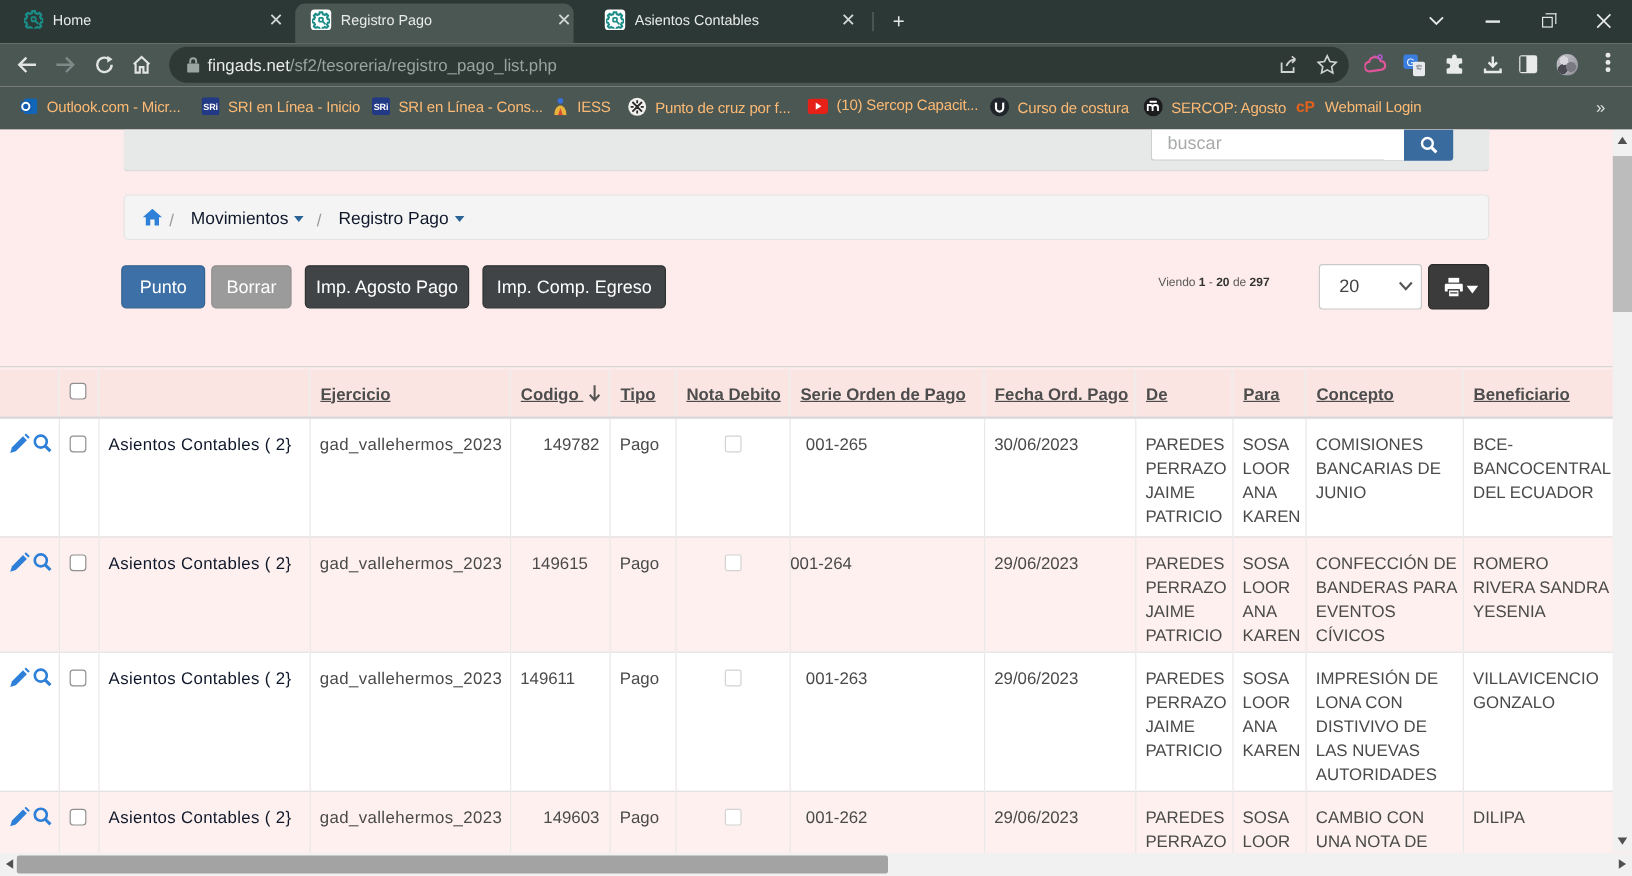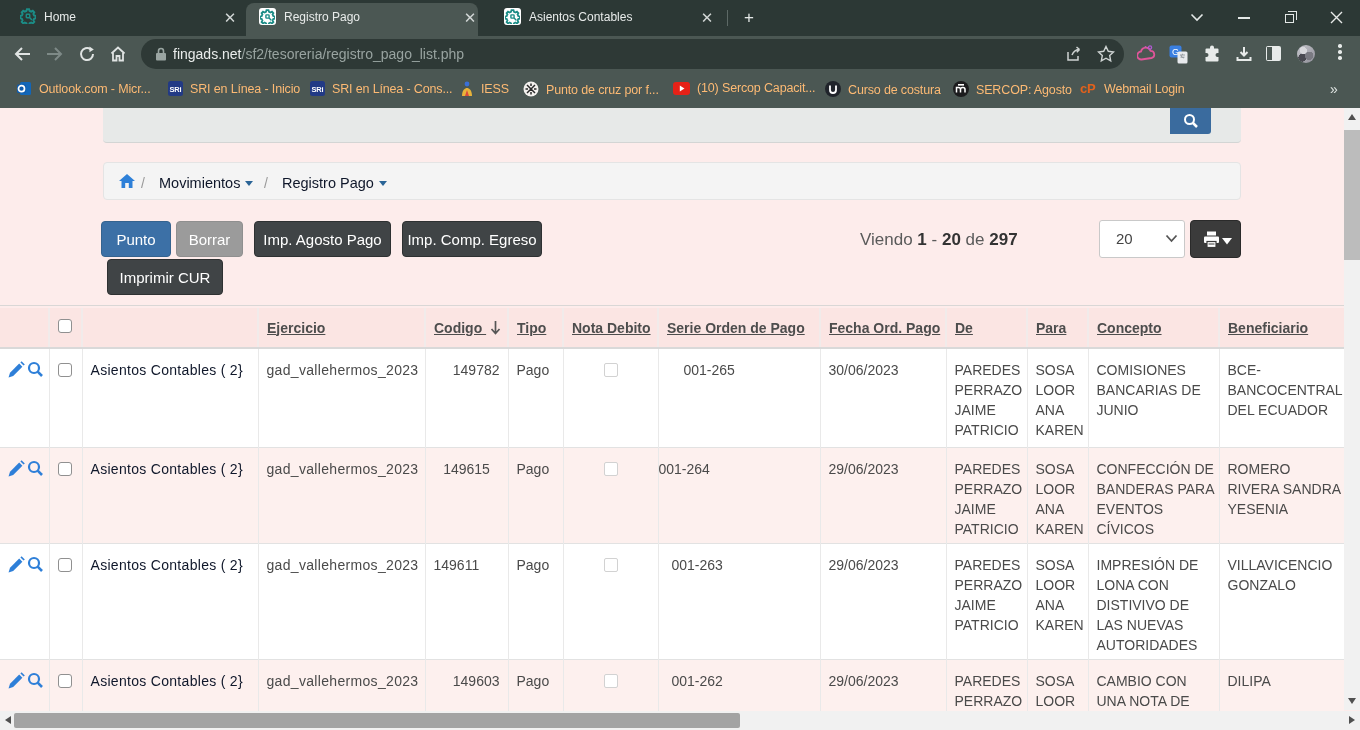--- a/index.html
+++ b/index.html
@@ -27,23 +27,23 @@
 #crumbbar{position:absolute;left:103px;top:54px;width:1138px;height:38px;background:#f4f4f4;border:1px solid #e4e4e4;border-radius:4px}
 .bluelink{color:#0f172a;text-decoration:none}
 #grid a.bluelink{letter-spacing:0.3px}
 .gad{letter-spacing:0.32px}
 td.concep{padding-right:2px}
 .btn{position:absolute;height:36px;border-radius:4px;color:#fff;font-size:15px;text-align:center;border:1px solid transparent}
 .btn span{display:inline-block;margin-top:9px}
 #btnNuevo{left:101px;top:113px;width:70px;background:#3c70a6;border-color:#35638f}
 #btnBorrar{left:176px;top:113px;width:67px;background:#9b9b9b;border-color:#8f8f8f}
 #btnImpOrden{left:254px;top:113px;width:137px;background:#404446;border-color:#2e3132}
-#btnImpComp{left:402px;top:113px;width:140px;background:#404446;border-color:#2e3132}
+#btnImpComp{left:402px;top:113px;width:153px;background:#404446;border-color:#2e3132}
 #btnImprimirCUR{left:107px;top:151px;width:116px;background:#404446;border-color:#2e3132}
-#viendo{position:absolute;left:860px;top:122px;width:234px;text-align:left;font-size:17px;color:#5a5a5a}
+#viendo{position:absolute;left:824px;top:122px;width:234px;text-align:right;font-size:10px;color:#5a5a5a}
 #viendo b{color:#333}
 #pagesel{position:absolute;left:1099px;top:112px;width:86px;height:38px;background:#fff;border:1px solid #c9c9c9;border-radius:3px;font-size:15px;color:#444;line-height:36px;padding-left:16px}
 #printbtn{position:absolute;left:1190px;top:112px;width:51px;height:38px;background:#3b3b3b;border-radius:4px;border:1px solid #2a2a2a}
 
 table{border-collapse:collapse;table-layout:fixed;position:absolute;left:0;top:200px;width:1370px;font-size:14px;color:#4a4a4a}
 th{background:#fbe5e3;color:#4d4d4d;font-weight:bold;text-align:left;height:40px;border-right:2px solid #f1ebea;border-bottom:2px solid #d9d9d9;padding:0 0 0 8px;white-space:nowrap}
 th u{text-decoration:underline}
 td{vertical-align:top;border-right:1px solid #e9e9e9;border-top:1px solid #e2e2e2;padding:11px 8px 4px 8px;line-height:20px}
 tr.odd td{background:#fff}
 tr.even td{background:#fdf0ee}
@@ -211,40 +211,40 @@
       </svg>SERCOP: Agosto</div>
   <div class="bmitem" style="left:1080px">
     <svg class="bmico" width="17" height="15" viewBox="0 0 17 15">
         <text x="0" y="12" font-size="13" font-weight="bold" fill="#e2611c" font-family="Liberation Sans">cP</text>
       </svg>Webmail Login</div>
   <div class="bmitem" style="left:1330px;font-size:14px;color:#dfe4e2">»</div>
 </div>
 
 <div id="page">
   <div id="toppanel"></div>
+  <div id="searchbox">buscar</div>
   <div id="searchbtn">
     <svg style="position:absolute;left:13px;top:5px" width="16" height="16" viewBox="0 0 16 16">
         <circle cx="6.5" cy="6.5" r="4.5" stroke="#fff" stroke-width="2" fill="none"></circle>
         <line x1="10" y1="10" x2="14" y2="14" stroke="#fff" stroke-width="2.5"></line>
       </svg>
   </div>
   <div id="crumbbar">
     <svg style="position:absolute;left:15px;top:11px" width="16" height="15" viewBox="0 0 16 15">
         <path d="M8 0 L16 7 H13.5 V14 H9.8 V9 H6.2 V14 H2.5 V7 H0 Z" fill="#2e80d8"></path>
       </svg>
     <div style="position:absolute;left:37px;top:12px;font-size:14px;color:#9a9a9a">/</div>
     <div class="bluelink" style="position:absolute;left:55px;top:12px;font-size:14.5px">Movimientos<span style="display:inline-block;width:0;height:0;border-left:4.5px solid transparent;border-right:4.5px solid transparent;border-top:5px solid #2a6496;margin-left:5px;vertical-align:2px"></span></div>
     <div style="position:absolute;left:160px;top:12px;font-size:14px;color:#9a9a9a">/</div>
     <div class="bluelink" style="position:absolute;left:178px;top:12px;font-size:14.5px">Registro Pago<span style="display:inline-block;width:0;height:0;border-left:4.5px solid transparent;border-right:4.5px solid transparent;border-top:5px solid #2a6496;margin-left:5px;vertical-align:2px"></span></div>
   </div>
   <div class="btn" id="btnNuevo"><span>Punto</span></div>
   <div class="btn" id="btnBorrar"><span>Borrar</span></div>
   <div class="btn" id="btnImpOrden"><span>Imp. Agosto Pago</span></div>
   <div class="btn" id="btnImpComp"><span>Imp. Comp. Egreso</span></div>
-  <div class="btn" id="btnImprimirCUR"><span>Imprimir CUR</span></div>
   <div id="viendo">Viendo <b>1</b> - <b>20</b> de <b>297</b></div>
   <div id="pagesel">20<svg style="position:absolute;right:6px;top:13px" width="13" height="9" viewBox="0 0 13 9">
         <path d="M1.5 1.5 L6.5 7 L11.5 1.5" stroke="#555" stroke-width="1.8" fill="none"></path>
       </svg></div>
   <div id="printbtn">
     <svg style="position:absolute;left:12px;top:10px" width="17" height="17" viewBox="0 0 17 17">
       <rect x="4" y="0.5" width="9" height="4" fill="#fff"></rect>
       <rect x="1" y="5.5" width="15" height="6.5" rx="1" fill="#fff"></rect>
       <rect x="4" y="10.5" width="9" height="6" fill="#fff" stroke="#3b3b3b" stroke-width="1.2"></rect>
       <line x1="5.5" y1="13" x2="11.5" y2="13" stroke="#3b3b3b" stroke-width="1"></line>
@@ -294,21 +294,21 @@
               <path d="M12.4 1.4 L13.6 0.2 L16.8 3.4 L15.6 4.6 Z" fill="#2e7fd8"></path>
               <circle cx="26" cy="7" r="5" stroke="#2e7fd8" stroke-width="2.2" fill="none"></circle>
               <line x1="29.7" y1="10.7" x2="34" y2="15" stroke="#2e7fd8" stroke-width="2.6"></line>
             </svg></td>
     <td style="padding-top:13px"><span class="ck"></span></td>
     <td><a class="bluelink" href="#">Asientos Contables ( 2}</a></td>
     <td class="gad">gad_vallehermos_2023</td>
     <td style="text-align:right">149782</td>
     <td>Pago</td>
     <td style="text-align:center;padding-top:13px"><span class="ck2"></span></td>
-    <td style="padding-left:25px">001-265</td>
+    <td style="padding-left:13px">001-265</td>
     <td>30/06/2023</td>
     <td>PAREDES<br>PERRAZO<br>JAIME<br>PATRICIO</td>
     <td>SOSA<br>LOOR<br>ANA<br>KAREN</td>
     <td class="concep">COMISIONES<br>BANCARIAS DE<br>JUNIO</td>
     <td>BCE-<br>BANCOCENTRAL<br>DEL ECUADOR</td>
   </tr>
   <tr class="even" style="height:95px">
     <td style="padding-left:8px;padding-top:12px"><svg width="36" height="17" viewBox="0 0 36 17">
               <path d="M0.5 16.5 L2 11.8 L11.2 2.6 L14.4 5.8 L5.2 15 Z" fill="#2e7fd8"></path>
               <path d="M12.4 1.4 L13.6 0.2 L16.8 3.4 L15.6 4.6 Z" fill="#2e7fd8"></path>

